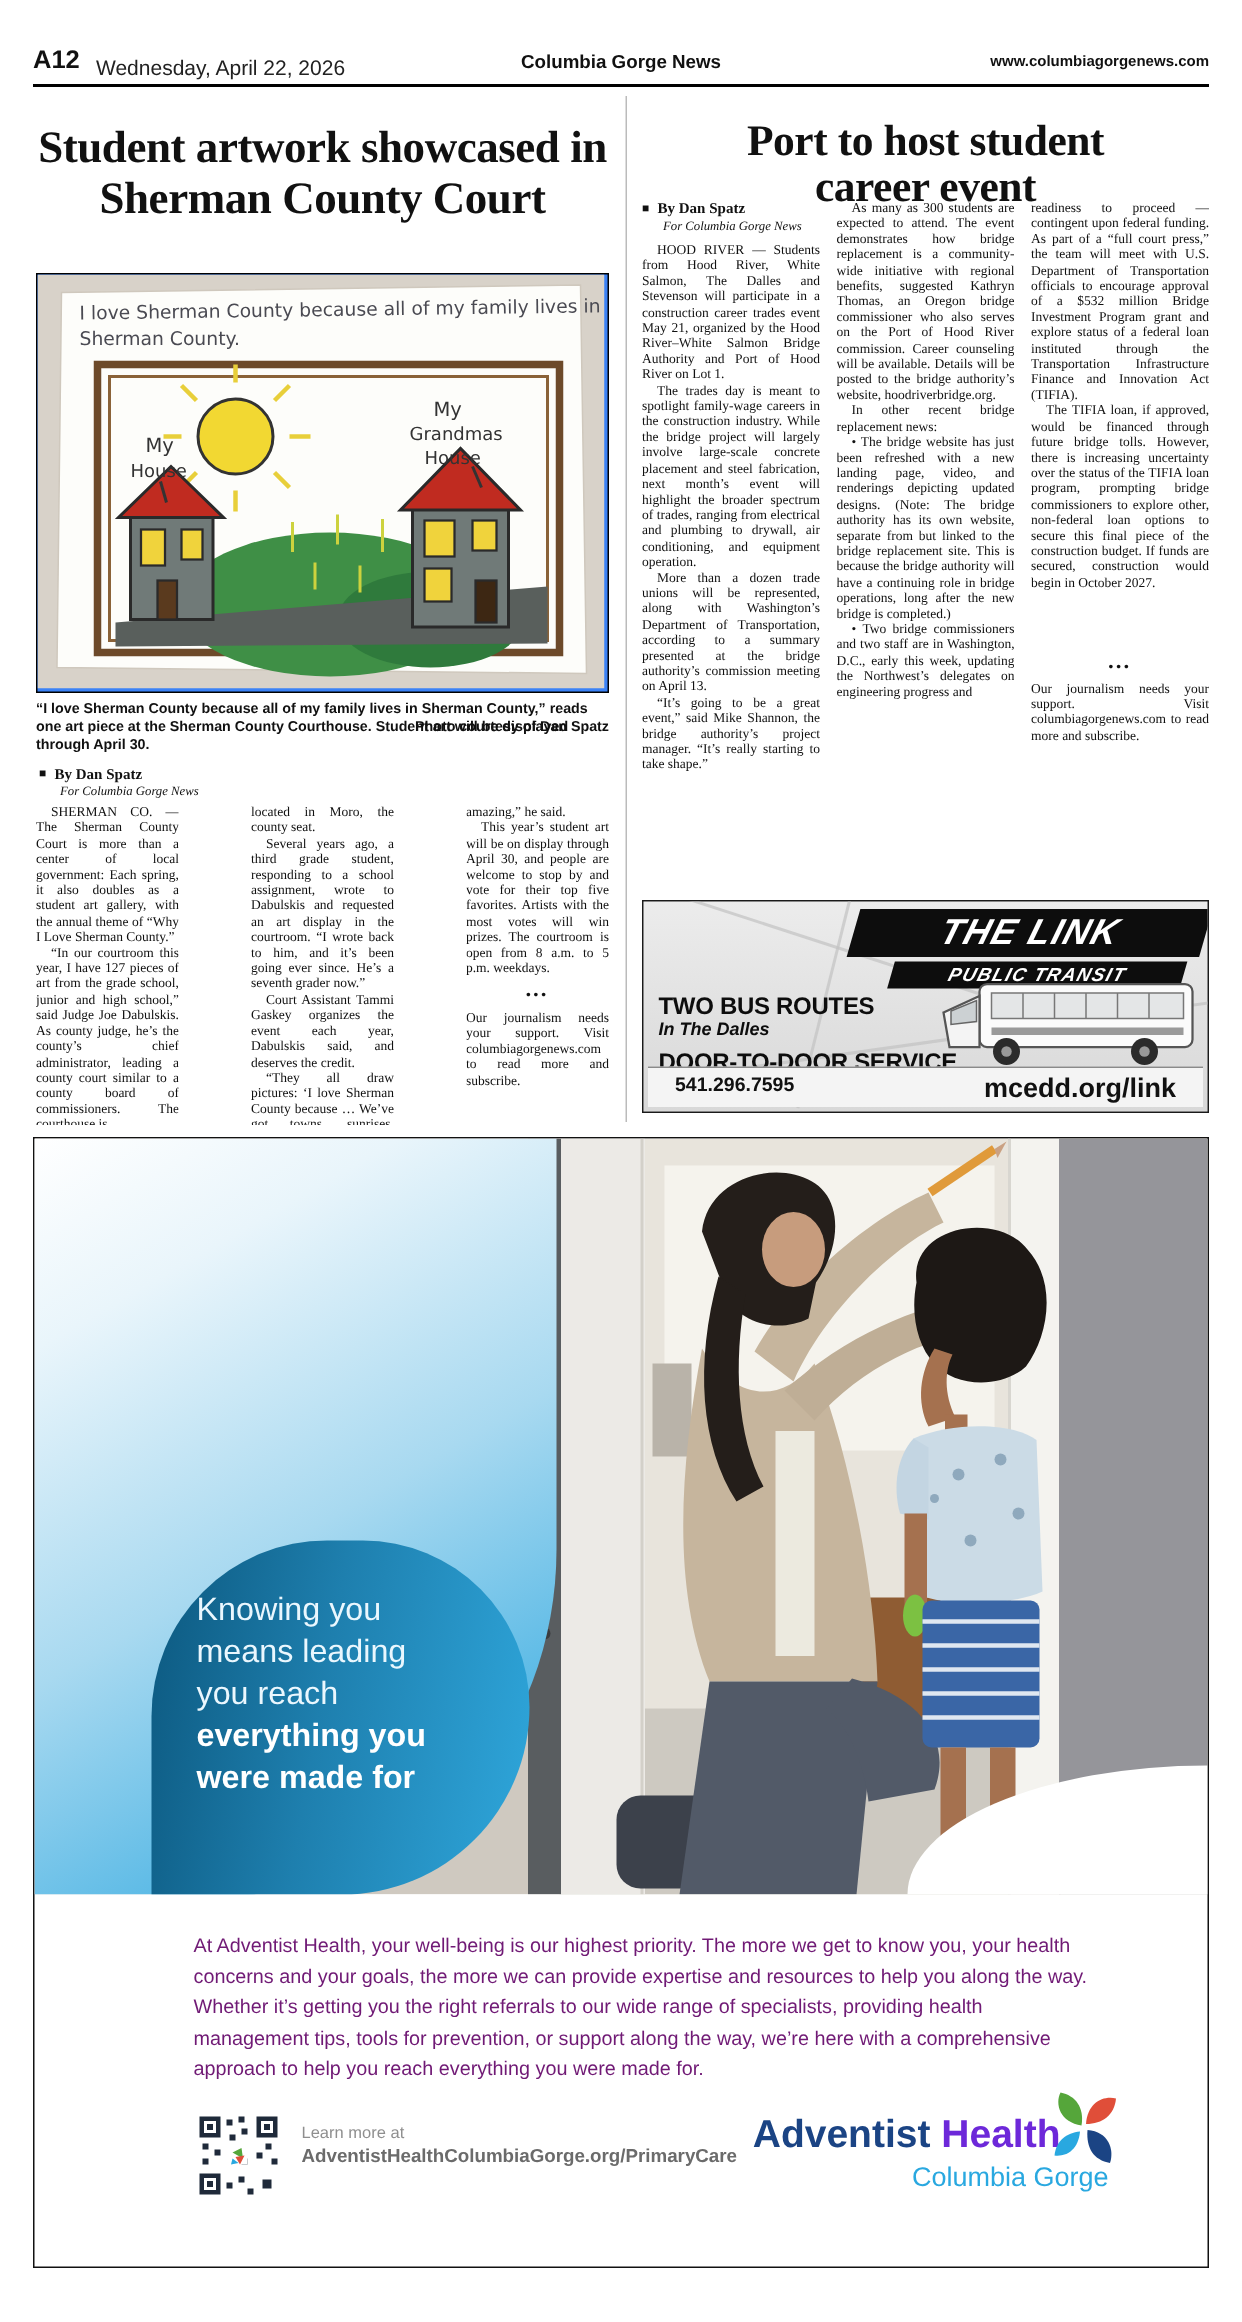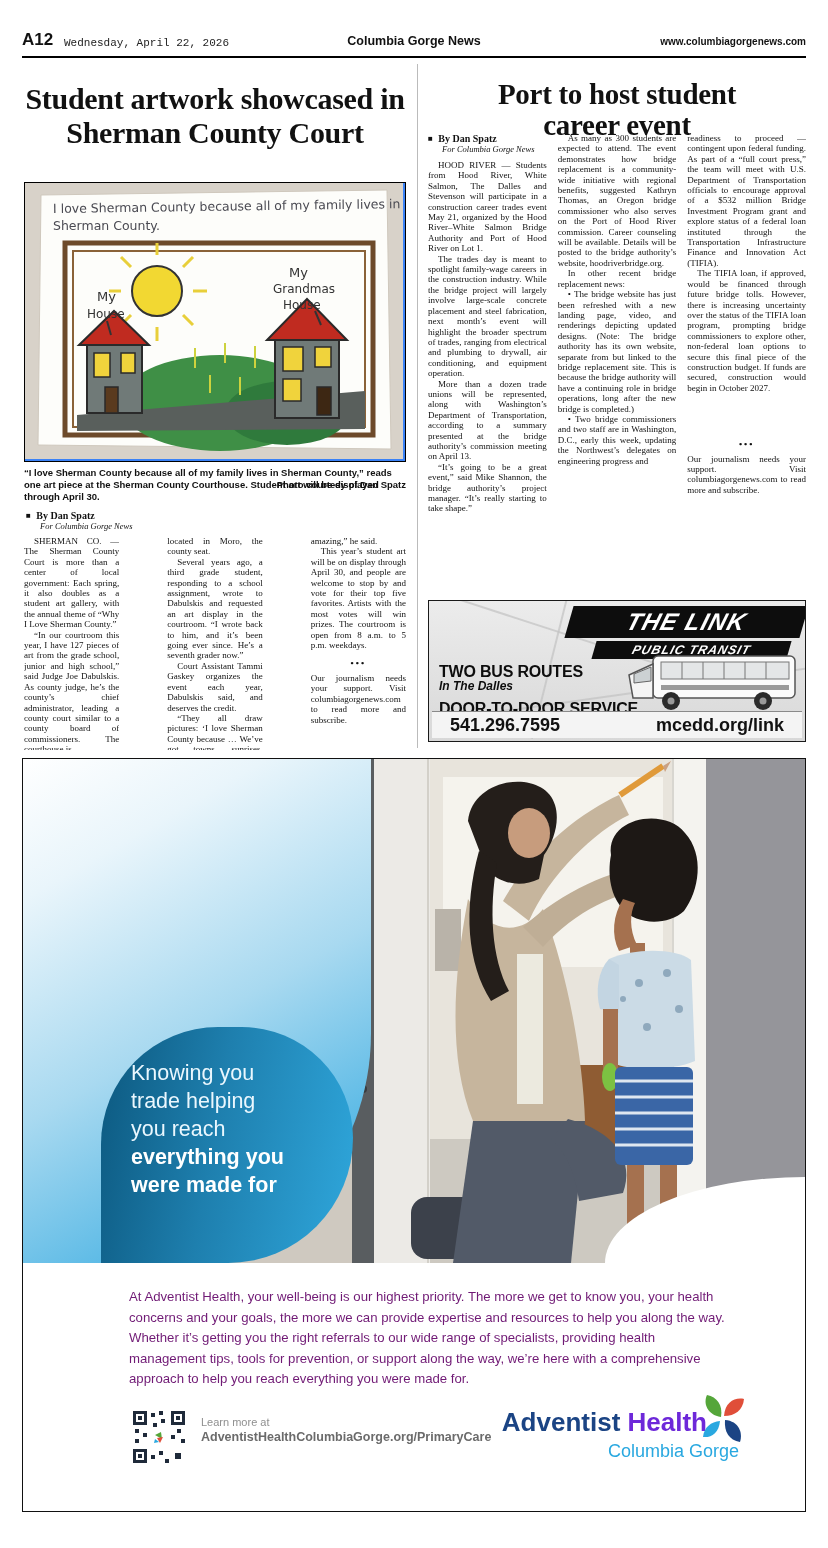--- a/index.html
+++ b/index.html
@@ -3,22 +3,22 @@
 <meta charset="utf-8">
 <style>
   html,body{margin:0;padding:0;background:#ffffff;}
   .page{position:relative;width:828px;height:1548px;background:#fff;overflow:hidden;
         font-family:"Liberation Serif",serif;color:#111;}
 
   
   .masthead{position:absolute;left:22px;right:22px;top:30px;height:24px;}
   .page-num{position:absolute;left:0;top:0;font-family:"Liberation Sans",sans-serif;
             font-weight:800;font-size:17px;}
-  .issue-date{position:absolute;left:42px;top:7px;font-family:Liberation Mono, monospace;
-              font-size:11px;color:#222;}
+  .issue-date{position:absolute;left:42px;top:7px;font-family:Liberation Sans, sans-serif;
+              font-size:14px;color:#222;}
   .pub-name{position:absolute;left:0;right:0;top:4px;text-align:center;
             font-family:"Liberation Sans",sans-serif;font-weight:700;font-size:12.5px;}
   .site-url{position:absolute;right:0;top:6px;font-family:"Liberation Sans",sans-serif;
             font-weight:700;font-size:10px;}
   .head-rule{position:absolute;left:22px;right:22px;top:56px;height:2px;background:#000;}
   .v-divider{position:absolute;left:417px;top:64px;height:684px;width:1px;background:#bbb;}
 
   
   .headline{position:absolute;text-align:center;font-weight:700;letter-spacing:-.3px;
             font-family:"Liberation Serif",serif;}
@@ -56,21 +56,21 @@
   .ribbon{position:absolute;background:#0d0d0d;transform:skewX(-16deg);
           display:flex;align-items:center;justify-content:center;color:#fff;
           font-style:italic;font-weight:800;}
   .ribbon1{left:140px;top:5px;width:235px;height:32px;font-size:24px;letter-spacing:1px;}
   .ribbon2{left:165px;top:40px;width:195px;height:18px;font-size:12.5px;letter-spacing:1px;}
   .transit-left{position:absolute;left:10px;top:62px;color:#0d0d0d;}
   .t-head{font-size:16px;font-weight:800;letter-spacing:-.2px;line-height:17px;}
   .t-sub{font-size:12px;font-weight:700;font-style:italic;line-height:13px;margin-bottom:7px;}
   .transit-strip{position:absolute;left:3px;right:3px;bottom:3px;height:26px;
                  background:#f4f4f4;border-top:1px solid #8a8a8a;}
-  .t-phone{position:absolute;left:18px;top:3px;font-size:18px;font-weight:800;}
+  .t-phone{position:absolute;left:18px;top:3px;font-size:13px;font-weight:800;}
   .t-site{position:absolute;right:18px;top:3px;font-size:18px;font-weight:800;}
   .bus{position:absolute;right:4px;top:50px;}
 
   
   .health-ad{position:absolute;left:22px;top:758px;width:784px;height:754px;
              border:1px solid #111;box-sizing:border-box;background:#fff;
              font-family:"Liberation Sans",sans-serif;}
   .photo-wrap{position:absolute;left:0;top:0;width:782px;height:504px;overflow:hidden;}
   .blue-panel{position:absolute;left:0;top:0;width:348px;height:504px;
               background:linear-gradient(150deg,#ffffff 0%,#e9f5fb 20%,#a8d9f0 52%,#4cb4e4 84%,#1f97d2 100%);
@@ -336,21 +336,21 @@
             <line x1="592" y1="370" x2="670" y2="370"></line>
           <line x1="592" y1="386" x2="670" y2="386"></line>
         </g>
         <rect x="604" y="406" width="17" height="72" fill="#a5714f"></rect>
         <rect x="637" y="406" width="17" height="72" fill="#a5714f"></rect>
       </svg>
       <div class="blue-panel"></div>
       <div class="blue-blob">
         <div class="tagline">
           <div>Knowing you</div>
-          <div>trade helping</div>
+          <div>means leading</div>
           <div>you reach</div>
           <div class="bold">everything you</div>
           <div class="bold">were made for</div>
         </div>
       </div>
       <div class="white-wedge"></div>
     </div>
 
     <div class="ad-body">At Adventist Health, your well-being is our highest priority. The more we get to know you, your health concerns and your goals, the more we can provide expertise and resources to help you along the way. Whether it’s getting you the right referrals to our wide range of specialists, providing health management tips, tools for prevention, or support along the way, we’re here with a comprehensive approach to help you reach everything you were made for.</div>
 

